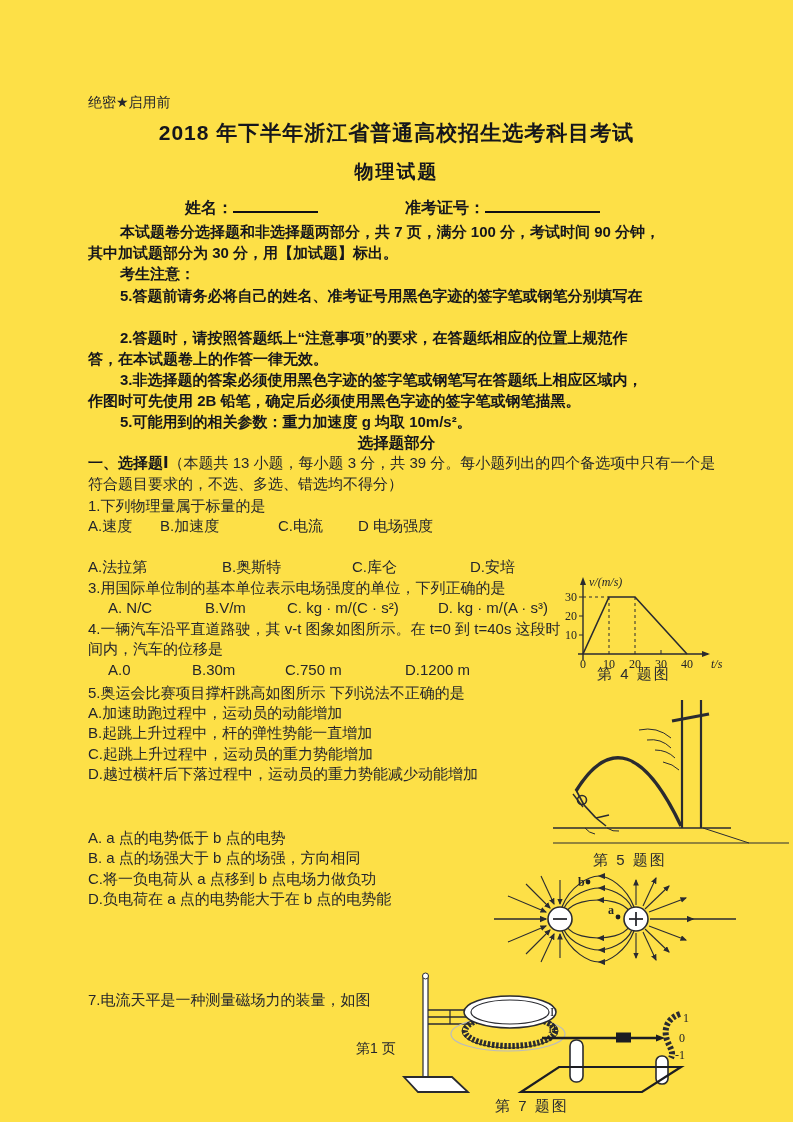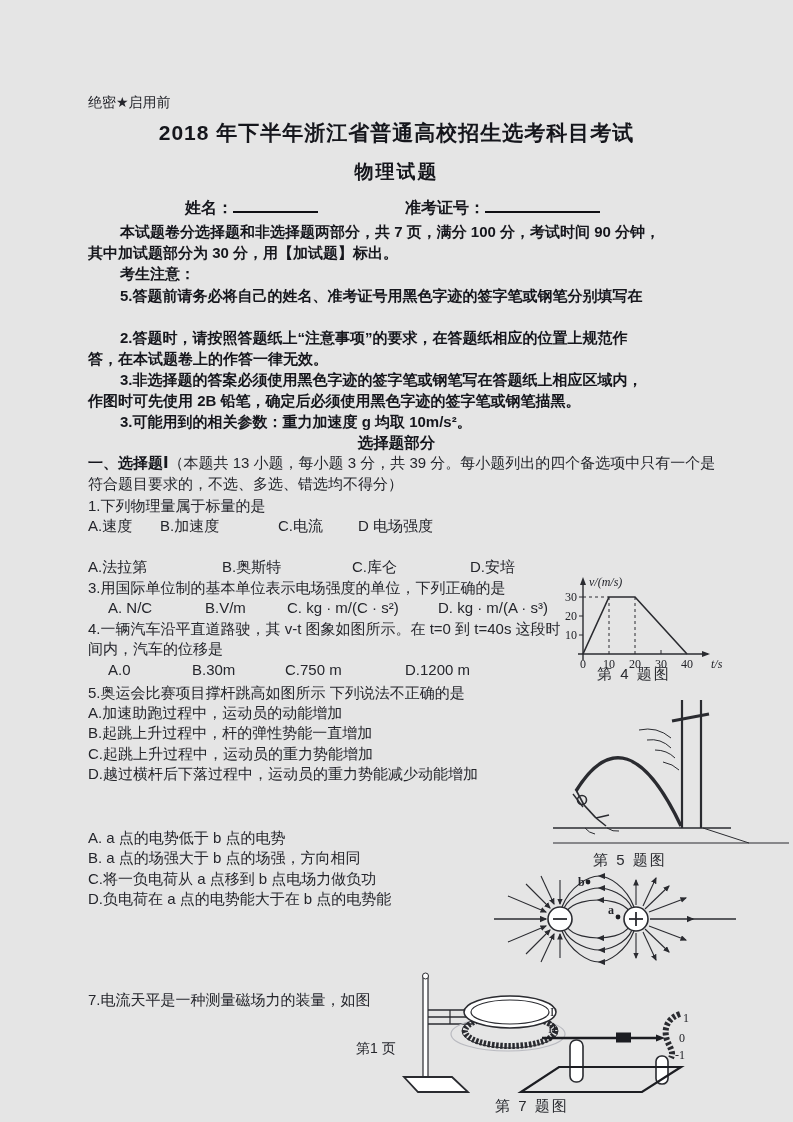--- a/index.html
+++ b/index.html
@@ -1,16 +1,16 @@
 <!DOCTYPE html>
 <html><head>
 <meta charset="utf-8">
 <style>
   html,body{margin:0;padding:0;background:#ffffff;}
-  #page{position:relative;width:793px;height:1122px;background:#e5e5e5;overflow:hidden;
+  #page{position:relative;width:793px;height:1122px;background:#fde047;overflow:hidden;
         font-family:"Liberation Sans","DejaVu Sans",sans-serif;color:#25262c;}
   .ln{position:absolute;white-space:nowrap;font-size:15px;line-height:20px;color:#25262c;}
   .bd{font-weight:700;color:#15161c;}
   .ctr{left:0;width:793px;text-align:center;}
   .sm{font-size:14px;}
   .title{font-size:21px;letter-spacing:1px;}
   .subtitle{font-size:19px;letter-spacing:2px;}
   .nm{font-size:16px;}
   .u{display:inline-block;border-bottom:2px solid #101014;height:13px;vertical-align:baseline;}
   .cap{font-size:15px;color:#2a2b30;letter-spacing:2px;}
@@ -35,21 +35,21 @@
   </div>
 
   <div class="ln bd" style="left:120px;top:222px">本试题卷分选择题和非选择题两部分，共 7 页，满分 100 分，考试时间 90 分钟，</div>
   <div class="ln bd" style="left:88px;top:243px">其中加试题部分为 30 分，用【加试题】标出。</div>
   <div class="ln bd" style="left:120px;top:264px">考生注意：</div>
   <div class="ln bd" style="left:120px;top:286px">5.答题前请务必将自己的姓名、准考证号用黑色字迹的签字笔或钢笔分别填写在</div>
   <div class="ln bd" style="left:120px;top:328px">2.答题时，请按照答题纸上“注意事项”的要求，在答题纸相应的位置上规范作</div>
   <div class="ln bd" style="left:88px;top:349px">答，在本试题卷上的作答一律无效。</div>
   <div class="ln bd" style="left:120px;top:370px">3.非选择题的答案必须使用黑色字迹的签字笔或钢笔写在答题纸上相应区域内，</div>
   <div class="ln bd" style="left:88px;top:391px">作图时可先使用 2B 铅笔，确定后必须使用黑色字迹的签字笔或钢笔描黑。</div>
-  <div class="ln bd" style="left:120px;top:412px">3.可能用到的相关参数：重力加速度 g 均取 10m/s²。</div>
+  <div class="ln bd" style="left:120px;top:412px">5.可能用到的相关参数：重力加速度 g 均取 10m/s²。</div>
 
   <div class="ln ctr bd" style="top:433px;font-size:15.5px">选择题部分</div>
   <div class="ln" style="left:88px;top:453px">
     <span class="bd">一、选择题Ⅰ</span><span>（本题共 13 小题，每小题 3 分，共 39 分。每小题列出的四个备选项中只有一个是</span>
   </div>
   <div class="ln" style="left:88px;top:474px">符合题目要求的，不选、多选、错选均不得分）</div>
 
   <div class="ln" style="left:88px;top:496px">1.下列物理量属于标量的是</div>
   <span class="ln" style="left:88px;top:516px">A.速度</span>
   <span class="ln" style="left:160px;top:516px">B.加速度</span>

